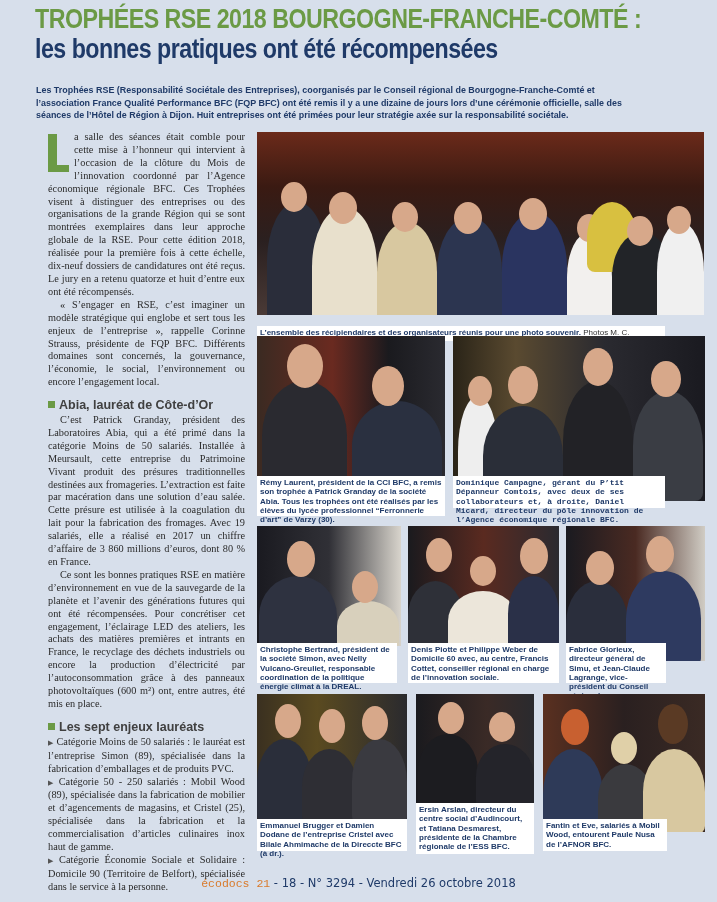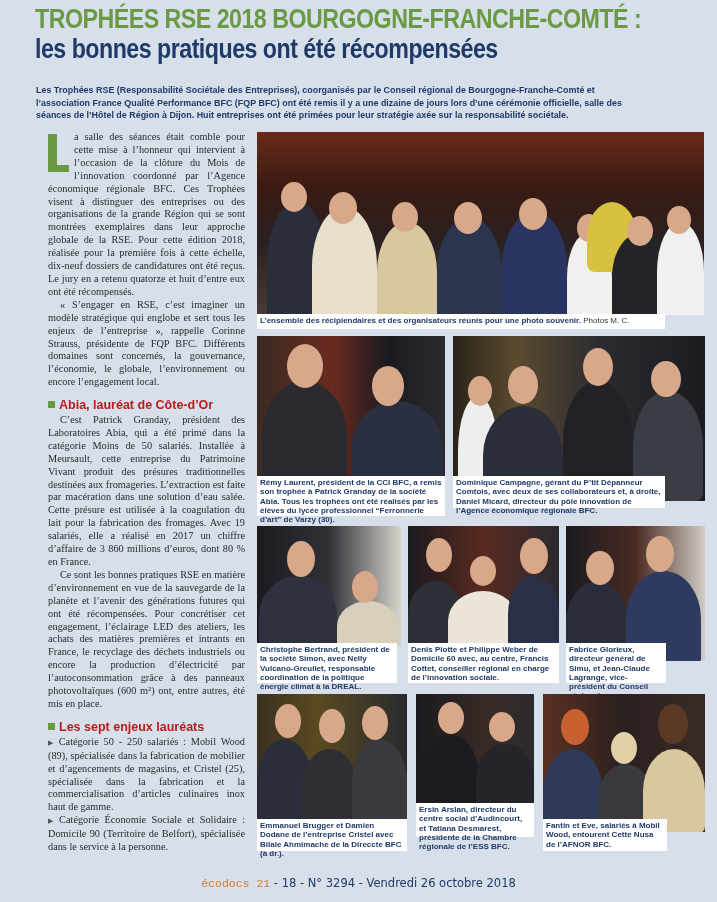--- a/index.html
+++ b/index.html
@@ -6,21 +6,21 @@
   body { width:717px; height:902px; background:#d7dfeb; position:relative; overflow:hidden; font-family:"Liberation Serif", serif; color:#222; }
   .title1 { position:absolute; left:35px; top:4px; font-family:"Liberation Sans", sans-serif; font-weight:bold; font-size:27px; color:#6b9a45; letter-spacing:-0.6px; transform:scaleX(0.86); transform-origin:left; white-space:nowrap; }
   .title2 { position:absolute; left:35px; top:34px; font-family:"Liberation Sans", sans-serif; font-weight:bold; font-size:27px; color:#1f3a68; letter-spacing:-0.6px; transform:scaleX(0.86); transform-origin:left; white-space:nowrap; }
   .chapo { position:absolute; left:36px; top:84px; width:640px; font-family:"Liberation Sans", sans-serif; font-size:9.6px; line-height:12.6px; color:#1f3a68; font-weight:bold; transform:scaleX(0.93); transform-origin:left; }
   .col { position:absolute; left:48px; top:131px; width:197px; font-size:10.3px; line-height:12.9px; text-align:justify; color:#2a2a2a; }
   .col p { margin:0; text-indent:12px; }
   .col p.noind { text-indent:0; }
   .dropcap { float:left; width:20px; height:38px; margin:3px 6px 0 0; position:relative; }
   .dropcap .v { position:absolute; left:0; top:0; width:9px; height:38px; background:#6b9a45; }
   .dropcap .h { position:absolute; left:0; top:31px; width:21px; height:7px; background:#6b9a45; }
-  .sub { font-family:"Liberation Sans", sans-serif; font-weight:bold; font-size:12.5px; color:#b91c1c; margin:10px 0 2px 0; text-indent:0; }
+  .sub { font-family:"Liberation Sans", sans-serif; font-weight:bold; font-size:12.5px; color:#404040; margin:10px 0 2px 0; text-indent:0; }
   .sub .sq { display:inline-block; width:7px; height:7px; background:#6b9a45; margin-right:4px; vertical-align:1px; }
   .bullet p { text-indent:0; }
   .arrow { font-size:7px; color:#555; margin-right:3px; }
   .photo { position:absolute; overflow:hidden; }
   .caption { position:absolute; background:#fff; font-family:"Liberation Sans", sans-serif; font-weight:bold; font-size:8px; line-height:9.3px; color:#1f3a68; padding:2px 3px; box-sizing:border-box; }
   .caption .credit { font-weight:normal; color:#333; }
   .footer { position:absolute; left:0; width:717px; top:876px; text-align:center; font-family:"DejaVu Sans", sans-serif; font-size:11.5px; color:#1f3a68; }
   .footer .brand { color:#d97a2b;font-family:Liberation Mono, monospace; }
   
   .bg1 { background:linear-gradient(180deg,#6b2a1a 0%,#3a1a12 30%,#2a2020 60%,#4a3a36 100%); }
@@ -40,28 +40,29 @@
 
 <div class="title1">TROPHÉES RSE 2018 BOURGOGNE-FRANCHE-COMTÉ :</div>
 <div class="title2">les bonnes pratiques ont été récompensées</div>
 <div class="chapo">Les Trophées RSE (Responsabilité Sociétale des Entreprises), coorganisés par le Conseil régional de Bourgogne-Franche-Comté et l’association France Qualité Performance BFC (FQP BFC) ont été remis il y a une dizaine de jours lors d’une cérémonie officielle, salle des séances de l’Hôtel de Région à Dijon. Huit entreprises ont été primées pour leur stratégie axée sur la responsabilité sociétale.</div>
 
 <div class="col">
   <p class="noind"><span class="dropcap">
         <span class="v"></span>
         <span class="h"></span>
       </span><span>a salle des séances était comble pour cette mise à l’honneur qui intervient à l’occasion de la clôture du Mois de l’innovation coordonné par l’Agence économique régionale BFC. Ces Trophées visent à distinguer des entreprises ou des organisations de la grande Région qui se sont montrées exemplaires dans leur approche globale de la RSE. Pour cette édition 2018, réalisée pour la première fois à cette échelle, dix-neuf dossiers de candidatures ont été reçus. Le jury en a retenu quatorze et huit d’entre eux ont été récompensés.</span></p>
-  <p>« S’engager en RSE, c’est imaginer un modèle stratégique qui englobe et sert tous les enjeux de l’entreprise », rappelle Corinne Strauss, présidente de FQP BFC. Différents domaines sont concernés, la gouvernance, l’économie, le globale, l’environnement ou encore l’engagement local.</p>
+  <p>« S’engager en RSE, c’est imaginer un modèle stratégique qui englobe et sert tous les enjeux de l’entreprise », rappelle Corinne Strauss, présidente de FQP BFC. Différents domaines sont concernés, la gouvernance, l’économie, le social, l’environnement ou encore l’engagement local.</p>
 
   <div class="sub"><span class="sq"></span><span>Abia, lauréat de Côte-d’Or</span></div>
   <p>C’est Patrick Granday, président des Laboratoires Abia, qui a été primé dans la catégorie Moins de 50 salariés. Installée à Meursault, cette entreprise du Patrimoine Vivant produit des présures traditionnelles destinées aux fromageries. L’extraction est faite par macération dans une solution d’eau salée. Cette présure est utilisée à la coagulation du lait pour la fabrication des fromages. Avec 19 salariés, elle a réalisé en 2017 un chiffre d’affaire de 3 860 millions d’euros, dont 80 % en France.</p>
   <p>Ce sont les bonnes pratiques RSE en matière d’environnement en vue de la sauvegarde de la planète et l’avenir des générations futures qui ont été récompensées. Pour concrétiser cet engagement, l’éclairage LED des ateliers, les achats des matières premières et intrants en France, le recyclage des déchets industriels ou encore la production d’électricité par l’autoconsommation grâce à des panneaux photovoltaïques (600 m²) ont, entre autres, été mis en place.</p>
 
   <div class="sub"><span class="sq"></span><span>Les sept enjeux lauréats</span></div>
   <div class="bullet">
+    <p><span class="arrow">▶</span><span>Catégorie Moins de 50 salariés : le lauréat est l’entreprise Simon (89), spécialisée dans la fabrication d’emballages et de produits PVC.</span></p>
     <p><span class="arrow">▶</span><span>Catégorie 50 - 250 salariés : Mobil Wood (89), spécialisée dans la fabrication de mobilier et d’agencements de magasins, et Cristel (25), spécialisée dans la fabrication et la commercialisation d’articles culinaires inox haut de gamme.</span></p>
     <p><span class="arrow">▶</span><span>Catégorie Économie Sociale et Solidaire : Domicile 90 (Territoire de Belfort), spécialisée dans le service à la personne.</span></p>
 
   </div>
 
 </div>
 
 <div class="photo bg1" style="left:257px;top:132px;width:447px;height:183px;">
   <div class="person" style="left:10px;top:70px;width:60px;height:120px;background:#2a2d3a;"></div>
   <div class="head" style="left:24px;top:50px;width:26px;height:30px;"></div>
@@ -74,41 +75,41 @@
   <div class="person" style="left:245px;top:80px;width:65px;height:110px;background:#2a3460;"></div>
   <div class="head" style="left:262px;top:66px;width:28px;height:32px;"></div>
   <div class="person" style="left:310px;top:100px;width:45px;height:90px;background:#f2f0ee;"></div>
   <div class="head" style="left:320px;top:82px;width:24px;height:28px;"></div>
   <div class="person" style="left:330px;top:70px;width:50px;height:70px;background:#d8c040;"></div>
   <div class="person" style="left:355px;top:100px;width:60px;height:90px;background:#222428;"></div>
   <div class="head" style="left:370px;top:84px;width:26px;height:30px;"></div>
   <div class="person" style="left:400px;top:90px;width:47px;height:100px;background:#f0f0f0;"></div>
   <div class="head" style="left:410px;top:74px;width:24px;height:28px;"></div>
 </div>
-<div class="caption" style="left:257px;top:314px;width:408px;height:15px;white-space:nowrap;"><span>L’ensemble des récipiendaires et des organisateurs réunis pour une photo souvenir.</span> <span class="credit">Photos M. C.</span></div>
+<div class="caption" style="left:257px;top:326px;width:408px;height:15px;white-space:nowrap;"><span>L’ensemble des récipiendaires et des organisateurs réunis pour une photo souvenir.</span> <span class="credit">Photos M. C.</span></div>
 
 <div class="photo bg2" style="left:257px;top:336px;width:188px;height:142px;">
   <div class="person" style="left:5px;top:45px;width:85px;height:110px;background:#2a2a30;"></div>
   <div class="head" style="left:30px;top:8px;width:36px;height:44px;"></div>
   <div class="person" style="left:95px;top:65px;width:90px;height:90px;background:#2a3040;"></div>
   <div class="head" style="left:115px;top:30px;width:32px;height:40px;"></div>
 </div>
 <div class="caption" style="left:257px;top:476px;width:188px;height:40px;">Rémy Laurent, président de la CCI BFC, a remis son trophée à Patrick Granday de la société Abia. Tous les trophées ont été réalisés par les élèves du lycée professionnel “Ferronnerie d’art” de Varzy (30).</div>
 
 <div class="photo bg3" style="left:453px;top:336px;width:252px;height:165px;">
   <div class="person" style="left:5px;top:60px;width:40px;height:110px;background:#eeeeee;"></div>
   <div class="head" style="left:15px;top:40px;width:24px;height:30px;"></div>
   <div class="person" style="left:30px;top:70px;width:80px;height:100px;background:#2a2e38;"></div>
   <div class="head" style="left:55px;top:30px;width:30px;height:38px;"></div>
   <div class="person" style="left:110px;top:45px;width:70px;height:120px;background:#222226;"></div>
   <div class="head" style="left:130px;top:12px;width:30px;height:38px;"></div>
   <div class="person" style="left:180px;top:55px;width:70px;height:110px;background:#3a3d44;"></div>
   <div class="head" style="left:198px;top:25px;width:30px;height:36px;"></div>
 </div>
-<div class="caption" style="left:453px;top:476px;width:212px;height:32px;">Dominique Campagne, gérant du P’tit Dépanneur Comtois, avec deux de ses collaborateurs et, à droite, Daniel Micard, directeur du pôle innovation de l’Agence économique régionale BFC.</div>
+<div class="caption" style="left:453px;top:476px;width:212px;height:32px;font-family:Liberation Mono, monospace;">Dominique Campagne, gérant du P’tit Dépanneur Comtois, avec deux de ses collaborateurs et, à droite, Daniel Micard, directeur du pôle innovation de l’Agence économique régionale BFC.</div>
 
 <div class="photo bg4" style="left:257px;top:526px;width:144px;height:120px;">
   <div class="person" style="left:2px;top:50px;width:78px;height:80px;background:#2e3240;"></div>
   <div class="head" style="left:30px;top:15px;width:28px;height:36px;"></div>
   <div class="person" style="left:80px;top:75px;width:62px;height:50px;background:#d8d0bc;"></div>
   <div class="head" style="left:95px;top:45px;width:26px;height:32px;"></div>
 </div>
 <div class="caption" style="left:257px;top:643px;width:140px;height:40px;">Christophe Bertrand, président de la société Simon, avec Nelly Vulcano-Greuliet, responsable coordination de la politique énergie climat à la DREAL.</div>
 
 <div class="photo bg5" style="left:408px;top:526px;width:151px;height:120px;">
@@ -138,25 +139,25 @@
   <div class="head" style="left:105px;top:12px;width:26px;height:34px;"></div>
 </div>
 <div class="caption" style="left:257px;top:819px;width:150px;height:32px;">Emmanuel Brugger et Damien Dodane de l’entreprise Cristel avec Bilale Ahmimache de la Direccte BFC (à dr.).</div>
 
 <div class="photo bg8" style="left:416px;top:694px;width:118px;height:110px;">
   <div class="person" style="left:2px;top:40px;width:60px;height:75px;background:#1c1c20;"></div>
   <div class="head" style="left:22px;top:8px;width:26px;height:32px;"></div>
   <div class="person" style="left:60px;top:50px;width:58px;height:65px;background:#24242a;"></div>
   <div class="head" style="left:73px;top:18px;width:26px;height:30px;"></div>
 </div>
-<div class="caption" style="left:416px;top:803px;width:118px;height:34px;">Ersin Arslan, directeur du centre social d’Audincourt, et Tatiana Desmarest, présidente de la Chambre régionale de l’ESS BFC.</div>
+<div class="caption" style="left:416px;top:803px;width:118px;height:51px;">Ersin Arslan, directeur du centre social d’Audincourt, et Tatiana Desmarest, présidente de la Chambre régionale de l’ESS BFC.</div>
 
 <div class="photo bg9" style="left:543px;top:694px;width:162px;height:138px;">
   <div class="person" style="left:0;top:55px;width:60px;height:90px;background:#2e3a58;"></div>
   <div class="head" style="left:18px;top:15px;width:28px;height:36px;background:#c86030;"></div>
   <div class="person" style="left:55px;top:70px;width:55px;height:70px;background:#3a3a3e;"></div>
   <div class="head" style="left:68px;top:38px;width:26px;height:32px;background:#e0d0a8;"></div>
   <div class="person" style="left:100px;top:55px;width:62px;height:85px;background:#d8c8a0;"></div>
   <div class="head" style="left:115px;top:10px;width:30px;height:40px;background:#5a3a24;"></div>
 </div>
-<div class="caption" style="left:543px;top:819px;width:124px;height:32px;">Fantin et Eve, salariés à Mobil Wood, entourent Cette Nusa de l’AFNOR BFC.</div>
+<div class="caption" style="left:543px;top:819px;width:124px;height:32px;">Fantin et Eve, salariés à Mobil Wood, entourent Paule Nusa de l’AFNOR BFC.</div>
 
 <div class="footer"><span class="brand">écodocs 21</span><span> - 18 - N° 3294 - Vendredi 26 octobre 2018</span></div>
 
 </body></html>

